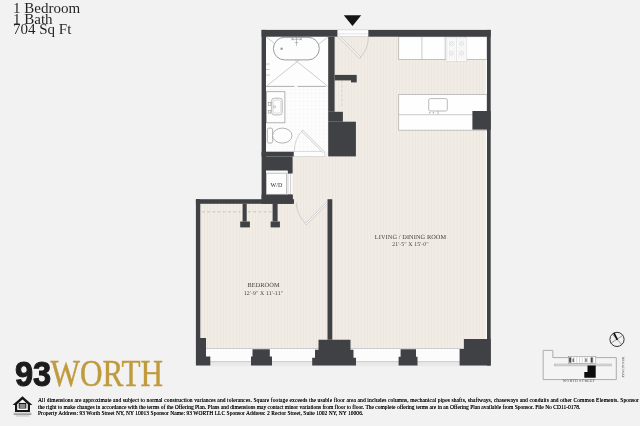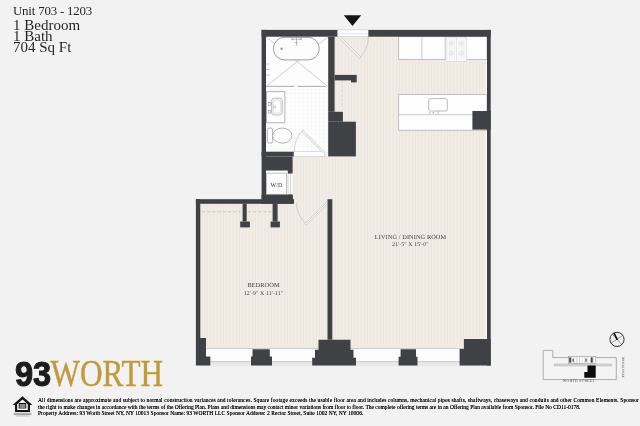--- a/index.html
+++ b/index.html
@@ -8,21 +8,20 @@
   .hdr{position:absolute;left:12.8px;top:3.4px;color:#1e1e1e;opacity:0.98;will-change:transform;}
   .hdr h1{font-size:12.9px;font-weight:normal;margin:1.4px 0 1.1px 0;letter-spacing:-0.2px;}
   .hdr div{font-size:15px;line-height:10.65px;}
   .disc{position:absolute;left:38.3px;top:396.8px;font-size:5.5px;line-height:6.55px;
        color:#000;text-shadow:0 0 0.55px rgba(0,0,0,0.9);white-space:nowrap;opacity:0.98;will-change:transform;}
 </style>
 </head>
 <body>
 
 <div class="hdr">
-  <h1>Unit 703 - 1203</h1>
   <div>1 Bedroom</div>
   <div>1 Bath</div>
   <div>704 Sq Ft</div>
 </div>
 
 <svg width="640" height="426" viewBox="0 0 640 426" style="position:absolute;left:0;top:0;" xmlns="http://www.w3.org/2000/svg" text-rendering="geometricPrecision">
 <defs>
   <pattern id="boards" width="3.2" height="8" patternUnits="userSpaceOnUse">
     <rect width="3.2" height="8" fill="#f1ece5"></rect>
     <rect x="2.5" width="0.7" height="8" fill="#ebe5db"></rect>

